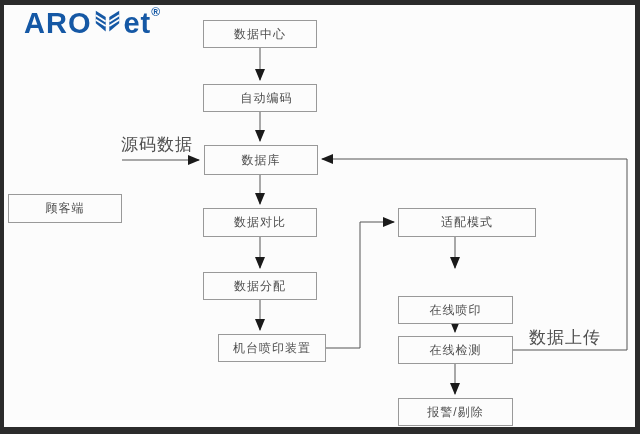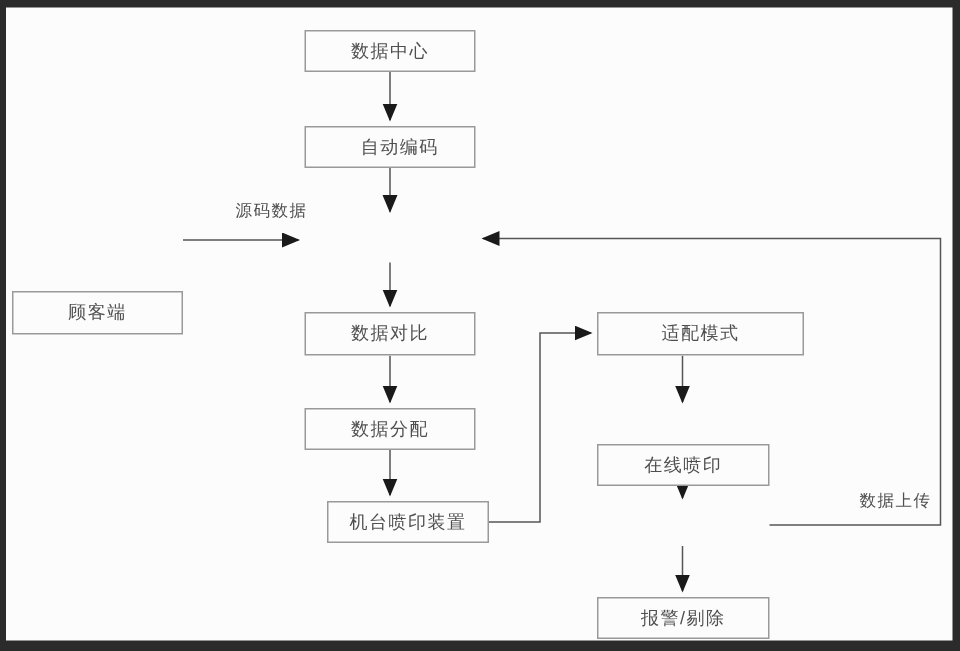--- a/index.html
+++ b/index.html
@@ -20,21 +20,21 @@
     position:absolute;z-index:2;box-sizing:border-box;
     background:var(--box-fill,#fcfcfc);
     border:1px solid var(--box-border,#999);
     color:var(--text,#4f4f4f);
     font-size:12px;letter-spacing:1px;
     display:flex;align-items:center;justify-content:center;
     white-space:nowrap;
   }
   .edge-label{
     position:absolute;z-index:2;color:var(--text,#4f4f4f);
-    font-size:11px;letter-spacing:1px;text-align:right;white-space:nowrap;
+    font-size:17px;letter-spacing:1px;text-align:left;white-space:nowrap;
   }
   .logo{
     position:absolute;left:24px;top:7px;z-index:3;
     display:flex;align-items:flex-start;color:var(--brand,#1558a5);
     font-weight:bold;font-size:29px;line-height:1;letter-spacing:1px;
   }
   .logo .word{display:inline-block;padding-top:2px;}
   .logo .leaf{display:inline-block;margin:1px 2px 0 3px;}
   .logo sup{font-size:12px;font-weight:bold;line-height:1;margin-top:-1px;}
 </style>
@@ -57,27 +57,42 @@
     <path class="connector" d="M260 175 V204" marker-end="url(#arrowhead)"></path>
     <path class="connector" d="M260 237 V268" marker-end="url(#arrowhead)"></path>
     <path class="connector" d="M260 300 V330" marker-end="url(#arrowhead)"></path>
     <path class="connector" d="M320 348 H360 V222 H394" marker-end="url(#arrowhead)"></path>
     <path class="connector" d="M455 237 V268" marker-end="url(#arrowhead)"></path>
     <path class="connector" d="M455 300 V332" marker-end="url(#arrowhead)"></path>
     <path class="connector" d="M455 364 V394" marker-end="url(#arrowhead)"></path>
     <path class="connector" d="M513 350 H627 V159 H322" marker-end="url(#arrowhead)"></path>
   </svg>
 
+  <div class="logo">
+    <span class="word">ARO</span>
+    <span class="leaf">
+      <svg width="27" height="27" viewBox="0 0 30 30">
+        <path d="M2 3 L13 10 L13 26 L2 17 Z" fill="#1558a5"></path>
+        <path d="M28 3 L17 10 L17 26 L28 17 Z" fill="#1558a5"></path>
+        <path d="M2 8 L13 15 M2 13 L13 20" stroke="#fcfcfc" stroke-width="2"></path>
+        <path d="M28 8 L17 15 M28 13 L17 20" stroke="#fcfcfc" stroke-width="2"></path>
+      </svg>
+    </span>
+    <span class="word">et</span>
+    <sup>®</sup>
+  </div>
 
   <div class="node" style="left:203px;top:20px;width:114px;height:28px;">数据中心</div>
   <div class="node" style="left:203px;top:84px;width:114px;height:28px;padding-left:13px;">自动编码</div>
   <div class="node" style="left:8px;top:146px;width:114px;height:29px;margin-top:48px;">顾客端</div>
+  <div class="node" style="left:204px;top:145px;width:114px;height:30px;">数据库</div>
   <div class="node" style="left:203px;top:208px;width:114px;height:29px;">数据对比</div>
   <div class="node" style="left:203px;top:272px;width:114px;height:28px;">数据分配</div>
   <div class="node" style="left:218px;top:334px;width:108px;height:28px;">机台喷印装置</div>
   <div class="node" style="left:398px;top:208px;width:138px;height:29px;">适配模式</div>
   <div class="node" style="left:398px;top:272px;width:115px;height:28px;margin-top:24px;">在线喷印</div>
+  <div class="node" style="left:398px;top:336px;width:115px;height:28px;">在线检测</div>
   <div class="node" style="left:398px;top:398px;width:115px;height:28px;">报警/剔除</div>
 
   <div class="edge-label" style="left:121px;top:133px;width:84px;">源码数据</div>
   <div class="edge-label" style="left:529px;top:326px;width:92px;font-family:Liberation Serif, serif;">数据上传</div>
 
 </div>
 
 </body></html>

